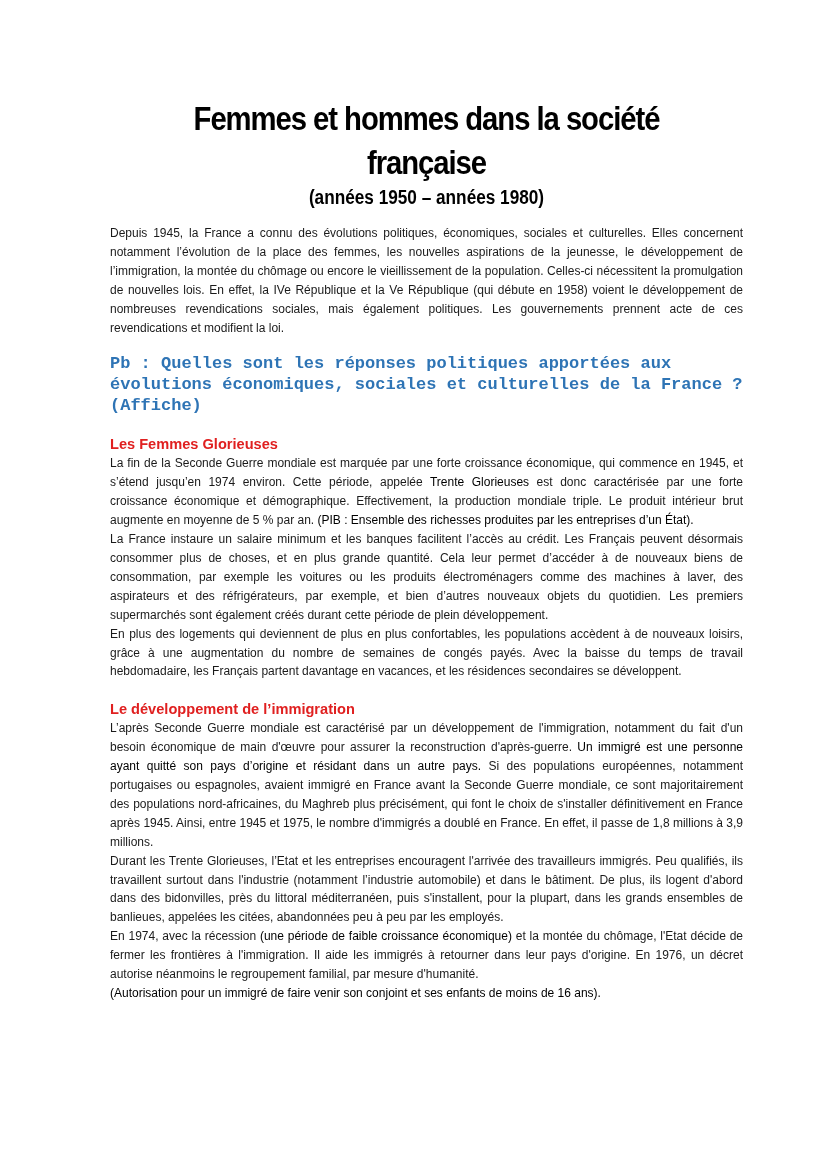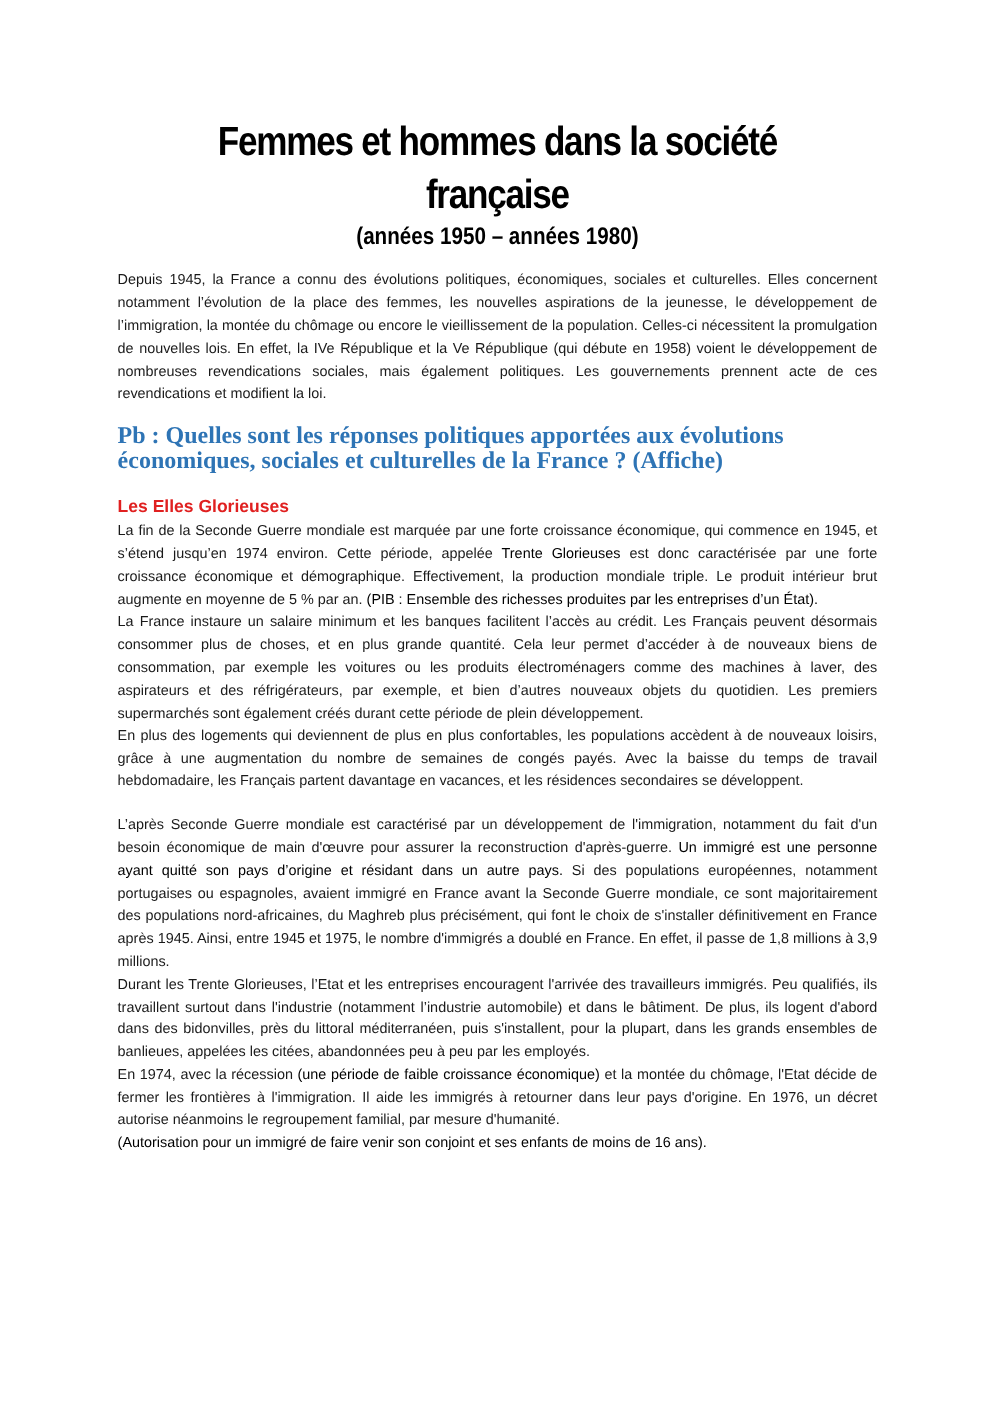--- a/index.html
+++ b/index.html
@@ -1,34 +1,34 @@
 <!DOCTYPE html>
 <html><head>
 <meta charset="utf-8">
 <style>
   html, body { margin: 0; padding: 0; background: #ffffff; }
   body { width: 828px; height: 1171px; position: relative; overflow: hidden; }
-  .page { position: absolute; left: 98px; top: 96px; width: 633px; }
+  .page { position: absolute; left: 110px; top: 96px; width: 633px; }
   .title {
     font-family: "Liberation Sans", sans-serif; font-weight: bold;
     font-size: 34px; text-align: center; color: #000; margin: 0;
     line-height: 44px; letter-spacing: -1.2px; transform: scaleX(0.86); transform-origin: center;
   }
   .subtitle {
     font-family: "Liberation Sans", sans-serif; font-weight: bold;
     font-size: 20px; text-align: center; color: #000; margin: 0 0 14px 0;
     line-height: 26px; transform: scaleX(0.86); transform-origin: center;
   }
   p, .txt {
     font-family: "Liberation Sans", sans-serif; font-size: 12px; line-height: 18.9px;
     color: #1a1a1a; text-align: justify; margin: 0;
   }
   .intro { margin-bottom: 16px; }
   .pb {
-    font-family: Liberation Serif, serif; font-weight: bold; font-size: 20px;
+    font-family: Liberation Mono, monospace; font-weight: bold; font-size: 17px;
     line-height: 21px; color: #2e74b5; margin: 0 0 18px 0;
   }
   .h2 {
     font-family: "Liberation Sans", sans-serif; font-weight: bold; font-size: 14.6px;
     line-height: 20px; color: #e02020; margin: 0;
   }
   .green { color: #000000; }
   .section2 { margin-top: 18px; }
 </style>
 </head>
@@ -36,24 +36,25 @@
 
 <div class="page">
   <h1 class="title">Femmes et hommes dans la société française</h1>
   <div class="subtitle">(années 1950 – années 1980)</div>
 
   <p class="intro">Depuis 1945, la France a connu des évolutions politiques, économiques, sociales et culturelles. Elles concernent notamment l’évolution de la place des femmes, les nouvelles aspirations de la jeunesse, le développement de l’immigration, la montée du chômage ou encore le vieillissement de la population. Celles-ci nécessitent la promulgation de nouvelles lois. En effet, la IVe République et la Ve République (qui débute en 1958) voient le développement de nombreuses revendications sociales, mais également politiques. Les gouvernements prennent acte de ces revendications et modifient la loi.</p>
 
   <div class="pb">Pb : Quelles sont les réponses politiques apportées aux évolutions économiques, sociales et culturelles de la France ? (Affiche)</div>
 
   <div>
-    <div class="h2">Les Elles Glorieuses</div>
+    <div class="h2">Les Femmes Glorieuses</div>
     <p><span>La fin de la Seconde Guerre mondiale est marquée par une forte croissance économique, qui commence en 1945, et s’étend jusqu’en 1974 environ. Cette période, appelée </span><span class="green">Trente Glorieuses</span><span> est donc caractérisée par une forte croissance économique et démographique. Effectivement, la production mondiale triple. Le produit intérieur brut augmente en moyenne de 5 % par an. </span><span class="green">(PIB : Ensemble des richesses produites par les entreprises d’un État).</span></p>
     <p>La France instaure un salaire minimum et les banques facilitent l’accès au crédit. Les Français peuvent désormais consommer plus de choses, et en plus grande quantité. Cela leur permet d’accéder à de nouveaux biens de consommation, par exemple les voitures ou les produits électroménagers comme des machines à laver, des aspirateurs et des réfrigérateurs, par exemple, et bien d’autres nouveaux objets du quotidien. Les premiers supermarchés sont également créés durant cette période de plein développement.</p>
     <p>En plus des logements qui deviennent de plus en plus confortables, les populations accèdent à de nouveaux loisirs, grâce à une augmentation du nombre de semaines de congés payés. Avec la baisse du temps de travail hebdomadaire, les Français partent davantage en vacances, et les résidences secondaires se développent.</p>
   </div>
 
   <div class="section2">
+    <div class="h2">Le développement de l’immigration</div>
     <p><span>L’après Seconde Guerre mondiale est caractérisé par un développement de l'immigration, notamment du fait d'un besoin économique de main d'œuvre pour assurer la reconstruction d'après-guerre. </span><span class="green">Un immigré est une personne ayant quitté son pays d’origine et résidant dans un autre pays.</span><span> Si des populations européennes, notamment portugaises ou espagnoles, avaient immigré en France avant la Seconde Guerre mondiale, ce sont majoritairement des populations nord-africaines, du Maghreb plus précisément, qui font le choix de s'installer définitivement en France après 1945. Ainsi, entre 1945 et 1975, le nombre d'immigrés a doublé en France. En effet, il passe de 1,8 millions à 3,9 millions.</span></p>
     <p>Durant les Trente Glorieuses, l’Etat et les entreprises encouragent l'arrivée des travailleurs immigrés. Peu qualifiés, ils travaillent surtout dans l'industrie (notamment l’industrie automobile) et dans le bâtiment. De plus, ils logent d'abord dans des bidonvilles, près du littoral méditerranéen, puis s'installent, pour la plupart, dans les grands ensembles de banlieues, appelées les citées, abandonnées peu à peu par les employés.</p>
     <p><span>En 1974, avec la récession </span><span class="green">(une période de faible croissance économique)</span><span> et la montée du chômage, l'Etat décide de fermer les frontières à l'immigration. Il aide les immigrés à retourner dans leur pays d'origine. En 1976, un décret autorise néanmoins le regroupement familial, par mesure d'humanité.</span><br><span class="green">(Autorisation pour un immigré de faire venir son conjoint et ses enfants de moins de 16 ans).</span></p>
   </div>
 </div>
 
 </body></html>

